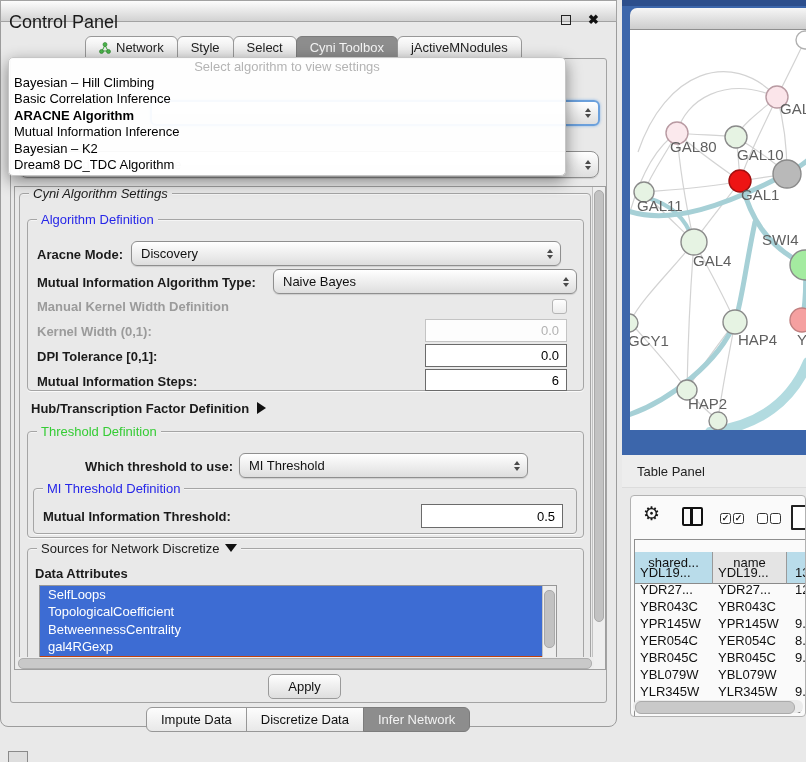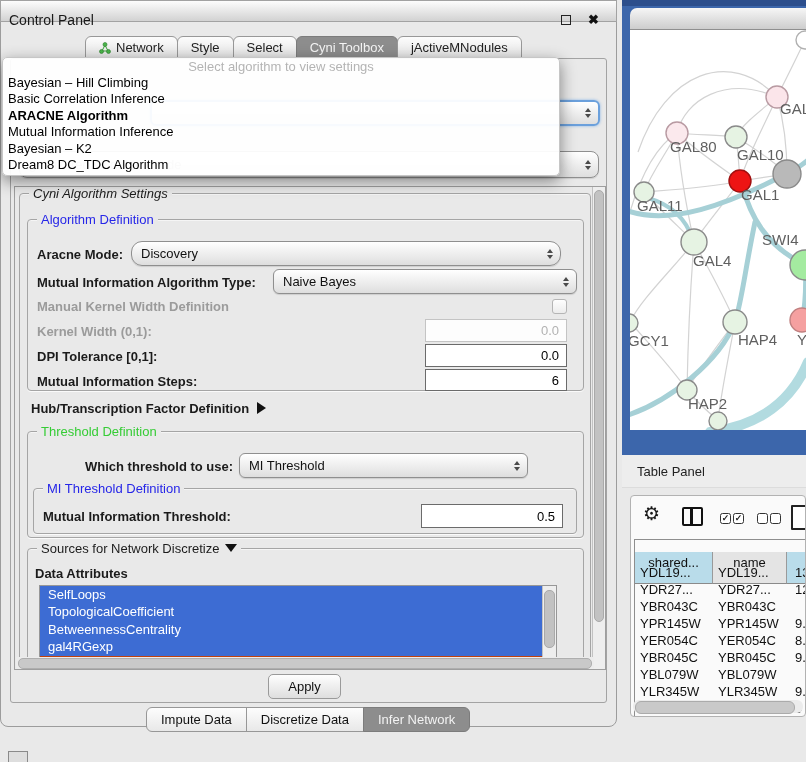--- a/index.html
+++ b/index.html
@@ -3,21 +3,21 @@
 <meta charset="utf-8">
 <style>
   html,body{margin:0;padding:0;background:#e9e9e9;font-family:"Liberation Sans",sans-serif;}
   #app{position:relative;width:806px;height:762px;background:#e9e9e9;overflow:hidden;}
 
   
   #cp{position:absolute;left:0;top:8;width:617px;height:727px;background:#e9e9e9;
       border:1px solid #9c9c9c;border-radius:0 0 8px 8px;box-sizing:border-box;}
   #cp-titlebar{position:absolute;left:0;top:8;width:617px;height:22px;
       background:linear-gradient(#fdfdfd,#d2d2d2);border:1px solid #a2a2a2;box-sizing:border-box;}
-  #cp-title{position:absolute;left:8px;top:11px;font-size:14px;color:#1a1a1a;}
+  #cp-title{position:absolute;left:8px;top:11px;font-size:18px;color:#1a1a1a;}
   .float-icon{position:absolute;right:45px;top:14px;width:8px;height:8px;border:1.6px solid #222;background:transparent;}
   .close-icon{position:absolute;right:17px;top:11px;font-size:13px;font-weight:bold;color:#111;line-height:16px;}
 
   
   #tabbar{position:absolute;left:86px;top:36px;display:flex;height:23px;}
   .tab{height:21px;line-height:21px;padding:0 13px;background:linear-gradient(#fcfcfc,#e4e4e4);
        border:1px solid #989898;border-radius:6px 6px 0 0;font-size:13px;color:#222;margin-left:-1px;
        display:flex;align-items:center;gap:5px;}
   .tab.sel{background:#8d8d8d;color:#f5f5f5;border-color:#7c7c7c;}
 
@@ -32,21 +32,21 @@
        padding-left:9px;box-sizing:border-box;box-shadow:0 1px 1px rgba(0,0,0,.12);}
   .combo.focus{border:2px solid #6ba0dc;box-shadow:0 0 3px #86b4e6;}
   .combo .txt{white-space:nowrap;overflow:hidden;}
   .combo .gray{color:#9a9a9a;}
   .spin{position:absolute;right:7px;top:50%;transform:translateY(-50%);display:flex;flex-direction:column;gap:2px;}
   .spin i{display:block;width:0;height:0;border-left:3.5px solid transparent;border-right:3.5px solid transparent;}
   .spin .up{border-bottom:4px solid #4a4a4a;}
   .spin .dn{border-top:4px solid #4a4a4a;}
 
   
-  #algo-popup{position:absolute;left:2px;top:57px;width:556px;background:rgba(255,255,255,0.95);
+  #algo-popup{position:absolute;left:8px;top:57px;width:556px;background:rgba(255,255,255,0.95);
        border:1px solid #c6c6c6;border-radius:5px;box-shadow:0 5px 16px rgba(0,0,0,.45);
        padding:1px 0 2px 0;z-index:50;}
   #algo-popup .ph{height:16px;line-height:16px;text-align:center;font-size:13px;color:#b4b4b4;}
   #algo-popup .item{height:16.4px;line-height:16.4px;font-size:13px;color:#000;padding-left:5px;white-space:nowrap;}
   #algo-popup .item.bold{font-weight:bold;}
 
   
   #scrollarea{position:absolute;left:14px;top:186px;width:592px;height:484px;border:1px solid #9e9e9e;
        background:#e9e9e9;overflow:hidden;box-sizing:border-box;}
   .group{position:absolute;border:1px solid #a5a5a5;border-radius:4px;
@@ -190,21 +190,21 @@
   <div id="scrollarea">
 
     <div class="group" style="left:4px;top:6px;width:572px;height:470px;font-style:italic;">
       <span class="gtitle">Cyni Algorithm Settings</span>
     </div>
 
     <div class="group" style="left:12px;top:32px;width:557px;height:172px;">
       <span class="gtitle blue">Algorithm Definition</span>
     </div>
     <div class="lbl" style="left:22px;top:60px;">Aracne Mode:</div>
-    <div class="combo" style="left:116px;top:54px;width:430px;height:25px;border-radius:11px;">
+    <div class="combo" style="left:116px;top:54px;width:430px;height:25px;">
       <span class="txt">Discovery</span>
       <span class="spin">
           <i class="up"></i>
           <i class="dn"></i>
         </span>
     </div>
     <div class="lbl" style="left:22px;top:88px;">Mutual Information Algorithm Type:</div>
     <div class="combo" style="left:258px;top:82px;width:304px;height:25px;">
       <span class="txt">Naive Bayes</span>
       <span class="spin">

